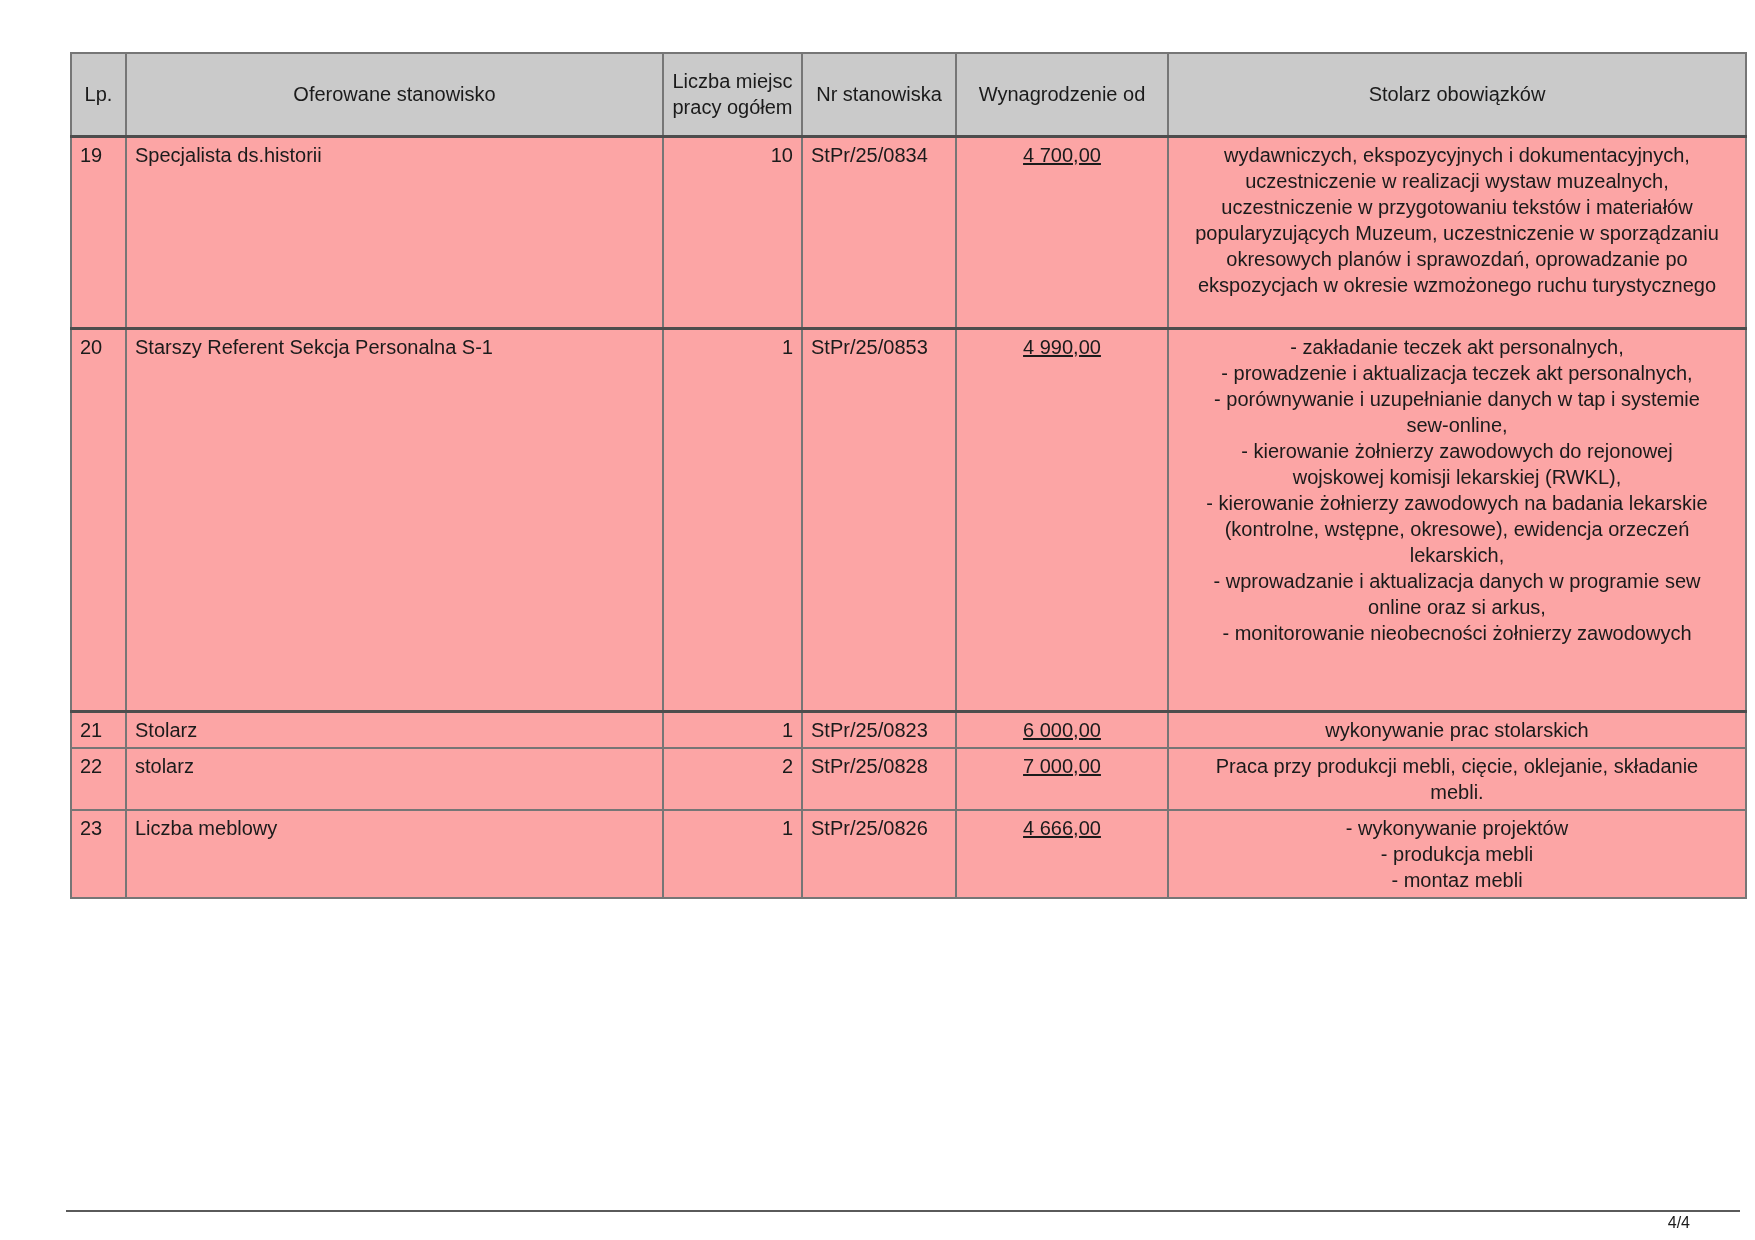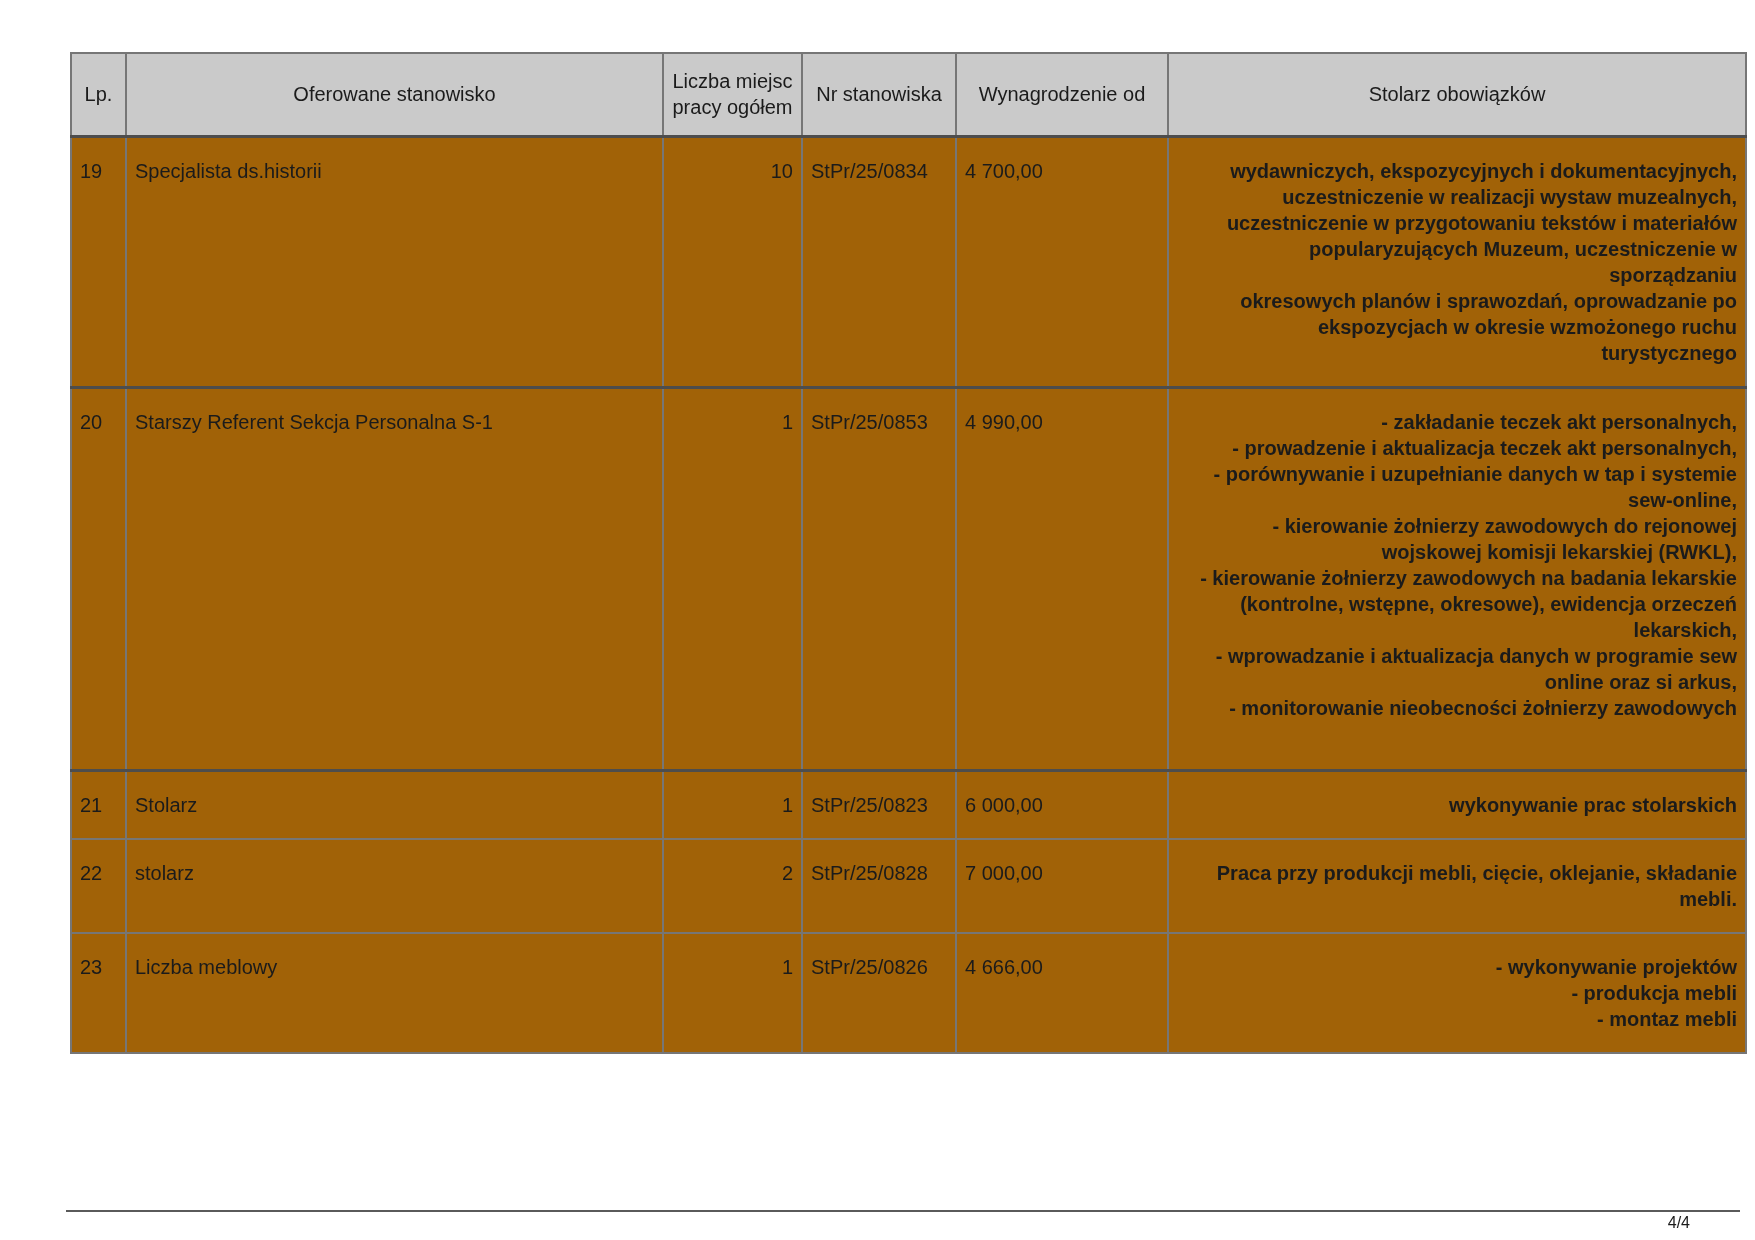--- a/index.html
+++ b/index.html
@@ -40,37 +40,37 @@
     font-weight: normal;
     text-align: center;
     vertical-align: middle;
     border-bottom: 3px solid #4d4d4d;
     padding: 4px 6px;
   }
   table.offers thead tr { height: 83px; }
 
   table.offers td {
     vertical-align: top;
-    padding: 20px 8px;
-    background: #a16207;
+    padding: 4px 8px;
+    background: #fca5a5;
   }
   tr.r19 { height: 192px; }
   tr.r20 { height: 383px; }
   tr.r21 { height: 30px;  }
   tr.r22 { height: 57px;  }
   tr.r23 { height: 78px;  }
 
   tr.r19 td, tr.r20 td { border-bottom: 3px solid #4d4d4d; }
 
   td.c-lp   { text-align: left;  padding-left: 7px; }
   td.c-pos  { text-align: left;  }
   td.c-num  { text-align: right; padding-right: 7px; }
   td.c-id   { text-align: left;  padding-left: 7px; }
-  td.c-sal  { text-align: left; padding-right: 9px; }
-  td.c-dut  { text-align: right;  padding-left: 10px; white-space: pre-wrap; font-weight: bold; }
+  td.c-sal  { text-align: center; padding-right: 9px; text-decoration: underline; }
+  td.c-dut  { text-align: center;  padding-left: 10px; white-space: pre-wrap; }
 
   .footer-rule {
     position: absolute;
     left: 66px;
     top: 1210px;
     width: 1674px;
     border-top: 2px solid #5a5a5a;
   }
   .footer-page {
     position: absolute;

